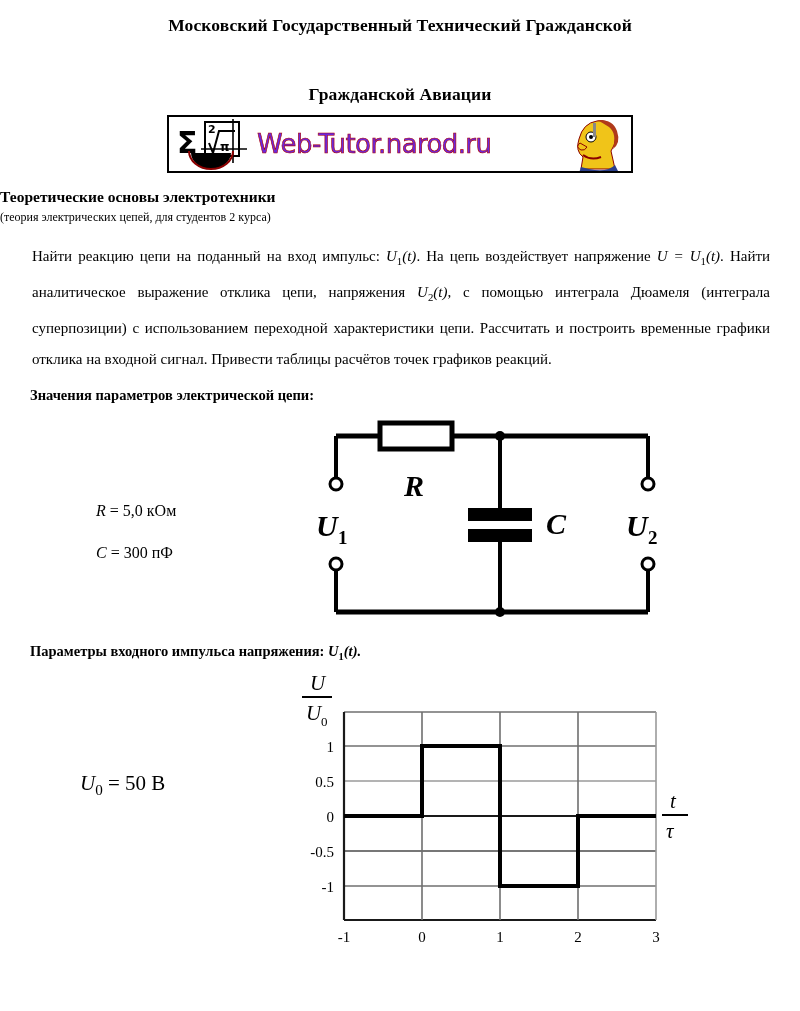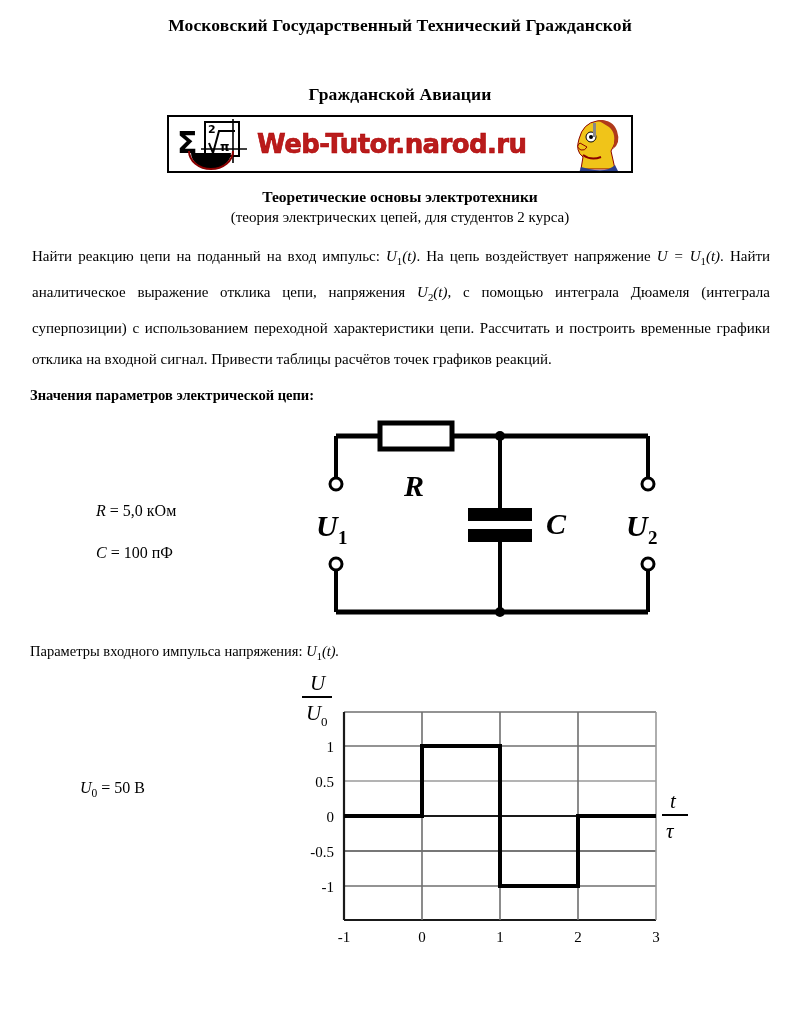--- a/index.html
+++ b/index.html
@@ -48,48 +48,48 @@
     left: 6px;
     top: 2px;
     width: 78px;
     height: 54px;
   }
   .banner-text {
     position: absolute;
     left: 88px;
     top: 50%;
     transform: translateY(-50%);
-    color: #b91c1c;
+    color: #6d28d9;
     font-family: "DejaVu Sans", sans-serif;
-    font-weight: bold;
+    font-weight: normal;
     font-size: 26px;
     letter-spacing: -0.6px;
     white-space: nowrap;
     -webkit-text-stroke: 0.6px #b00000;
   }
   .mascot {
     position: absolute;
     right: 2px;
     top: 0px;
     width: 62px;
     height: 56px;
   }
 
   
   .subject {
-    text-align: center;
+    text-align: left;
     margin-top: 14px;
   }
   .subject-main {
     font-weight: bold;
     font-size: 15.5px;
     line-height: 20px;
   }
   .subject-sub {
-    font-size: 15px;
+    font-size: 12px;
     line-height: 19px;
     margin-top: 1px;
   }
 
   
   .task-text {
     margin: 14px 30px 12px 32px;
     text-align: justify;
     font-size: 15px;
     line-height: 31px;
@@ -120,34 +120,34 @@
   }
   .circuit-svg {
     position: absolute;
     left: 290px;
     top: 4px;
   }
 
   
   .pulse-head {
     margin: 6px 16px 0 30px;
-    font-weight: normal;
+    font-weight: bold;
     font-size: 14.5px;
   }
   .pulse-block {
     position: relative;
     height: 300px;
     margin-top: 6px;
   }
   .pulse-params {
     position: absolute;
     left: 80px;
     top: 98px;
-    font-size: 16px;
-    line-height: 44px;
+    font-size: 21px;
+    line-height: 35px;
     white-space: nowrap;
   }
   .chart-svg {
     position: absolute;
     left: 288px;
     top: 0px;
   }
 
   
 </style>
@@ -205,21 +205,21 @@
 
 <div class="section-head">Значения параметров электрической цепи:</div>
 
 <div class="circuit-block">
 
   <div class="params-left">
     <div>
       <span class="mvar">R</span><span> = </span><span>5,0 кОм</span>
     </div>
     <div>
-      <span class="mvar">C</span><span> = </span><span>100 пФ</span>
+      <span class="mvar">C</span><span> = </span><span>300 пФ</span>
     </div>
   </div>
 
   <svg class="circuit-svg" width="400" height="215" viewBox="0 0 400 215">
 
     <line x1="46" y1="20" x2="90" y2="20" stroke="#000" stroke-width="5"></line>
 
     <rect x="90" y="7" width="72" height="26" fill="#ffffff" stroke="#000" stroke-width="5"></rect>
 
     <line x1="162" y1="20" x2="210" y2="20" stroke="#000" stroke-width="5"></line>

